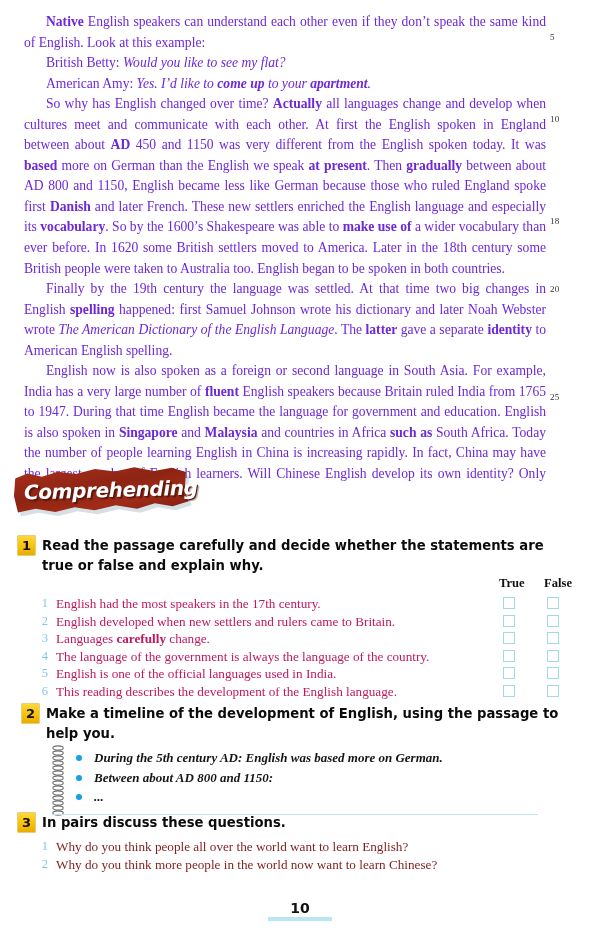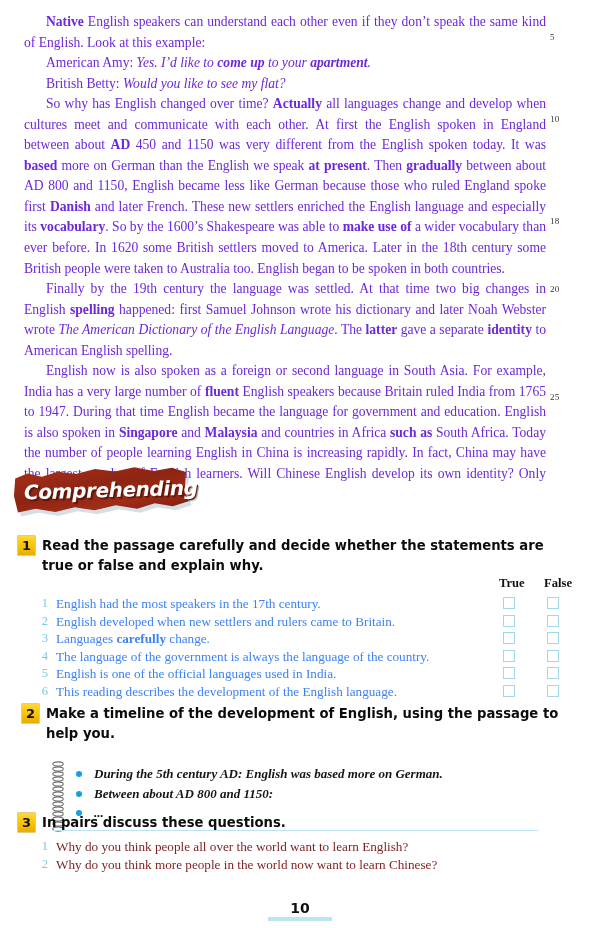--- a/index.html
+++ b/index.html
@@ -186,41 +186,41 @@
     text-align: right;
     font-family: "Liberation Serif", serif;
     font-size: 12.5px;
     color: #7fc8e0;
   }
   .tf-text {
     position: absolute;
     left: 20px;
     font-family: "Liberation Serif", serif;
     font-size: 13.2px;
-    color: #3b82f6;
+    color: #be185d;
     white-space: nowrap;
   }
   .tf-text b { font-weight: bold; }
   .cbox {
     position: absolute;
     width: 12px;
     height: 12px;
     top: 2px;
     border: 1.4px solid #9fd9ea;
     background: #ffffff;
     box-sizing: border-box;
   }
   .cbox.t { left: 467px; }
   .cbox.f { left: 511px; }
 
   
   #timeline {
     position: absolute;
     left: 50px;
-    top: 760px;
+    top: 744px;
     width: 490px;
     height: 72px;
   }
   #spiral {
     position: absolute;
     left: 0;
     top: 0;
     width: 18px;
     height: 72px;
   }
@@ -331,23 +331,23 @@
     color: #111;
   }
 </style>
 </head>
 <body>
 
 <div id="passage">
 
   <p class="para indent"><b>Native</b> English speakers can understand each other even if they don’t speak the same kind of English. Look at this example:</p>
 
+  <p class="para indent">British Betty: <i>Would you like to see my flat?</i></p>
+
   <p class="para indent">American Amy: <i>Yes. I’d like to </i><span class="bi">come up</span><i> to your </i><span class="bi">apartment</span><i>.</i></p>
-
-  <p class="para indent">British Betty: <i>Would you like to see my flat?</i></p>
 
   <p class="para indent">So why has English changed over time? <b>Actually</b> all languages change and develop when cultures meet and communicate with each other. At first the English spoken in England between about <b>AD</b> 450 and 1150 was very different from the English spoken today. It was <b>based</b> more on German than the English we speak <b>at present</b>. Then <b>gradually</b> between about AD 800 and 1150, English became less like German because those who ruled England spoke first <b>Danish</b> and later French. These new settlers enriched the English language and especially its <b>vocabulary</b>. So by the 1600’s Shakespeare was able to <b>make use of</b> a wider vocabulary than ever before. In 1620 some British settlers moved to America. Later in the 18th century some British people were taken to Australia too. English began to be spoken in both countries.</p>
 
   <p class="para indent">Finally by the 19th century the language was settled. At that time two big changes in English <b>spelling</b> happened: first Samuel Johnson wrote his dictionary and later Noah Webster wrote <i>The American Dictionary of the English Language</i>. The <b>latter</b> gave a separate <b>identity</b> to American English spelling.</p>
 
   <p class="para indent">English now is also spoken as a foreign or second language in South Asia. For example, India has a very large number of <b>fluent</b> English speakers because Britain ruled India from 1765 to 1947. During that time English became the language for government and education. English is also spoken in <b>Singapore</b> and <b>Malaysia</b> and countries in Africa <b>such as</b> South Africa. Today the number of people learning English in China is increasing rapidly. In fact, China may have the largest number of English learners. Will Chinese English develop its own identity? Only time will tell.</p>
 
   <span class="linenum" id="ln5">5</span>
   <span class="linenum" id="ln10">10</span>
   <span class="linenum" id="ln15">18</span>

